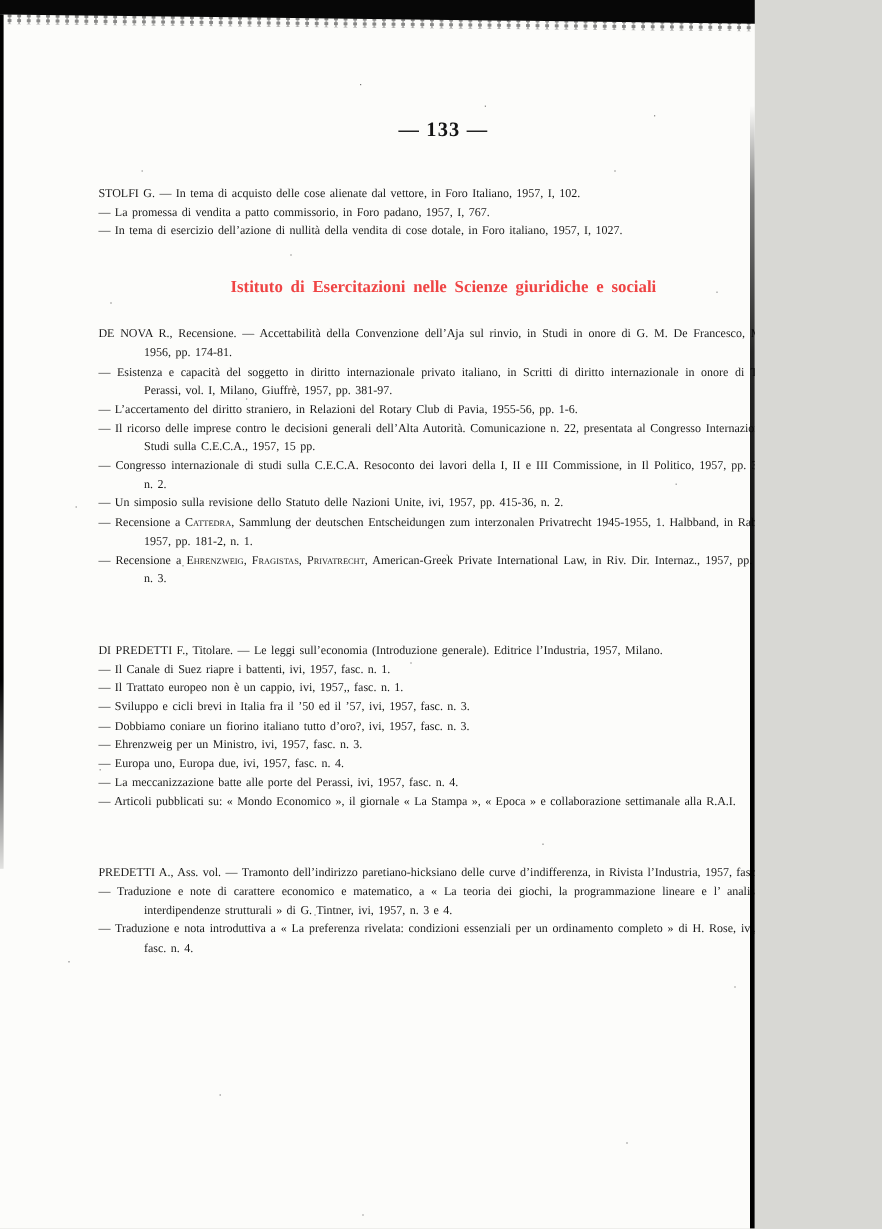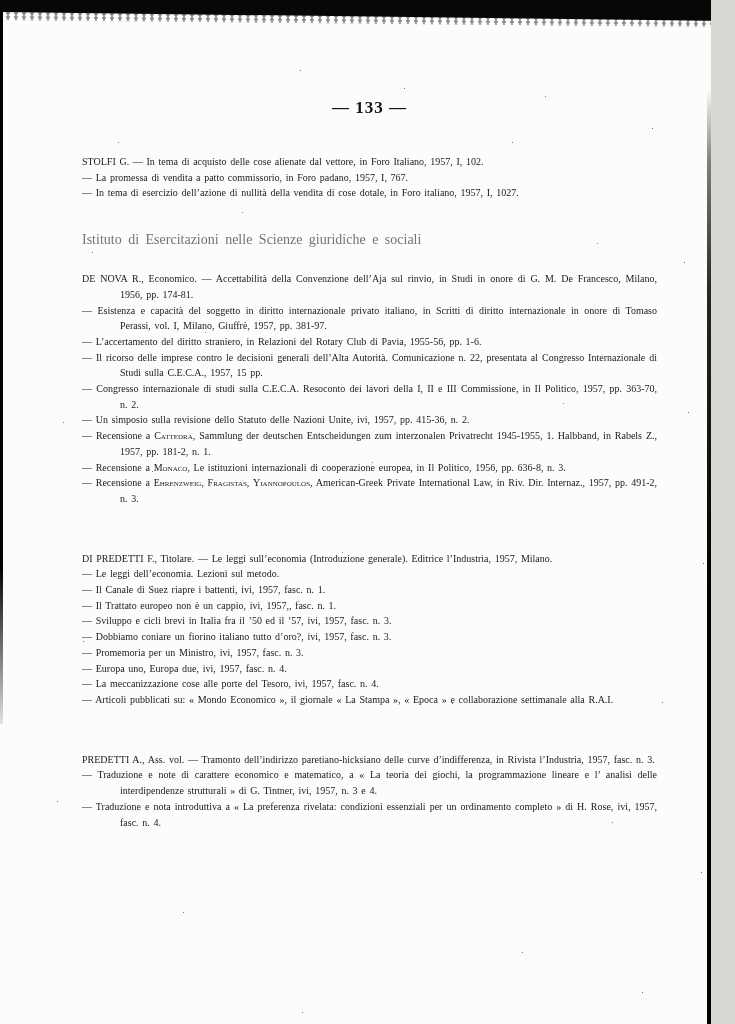--- a/index.html
+++ b/index.html
@@ -1,18 +1,18 @@
 <!DOCTYPE html>
 <html><head>
 <meta charset="utf-8">
 <style>
   html, body { margin: 0; padding: 0; background: #d8d8d4; }
   .page {
     position: relative;
-    width: 711px; height: 1024px;
+    width: 629px; height: 1024px;
     background: #fcfcfa;
     overflow: hidden;
     font-family: "Liberation Serif", "DejaVu Serif", serif;
     color: #1a1a1a;
   }
   
   .top-band {
     position: absolute; top: 0; left: 0; width: 735px; height: 23px;
     background: #070707;
     clip-path: polygon(0 0, 735px 0, 735px 21px, 0 12px);
@@ -53,22 +53,22 @@
   
   .content {
     position: absolute; top: 0; left: 82px; width: 575px;
     padding-top: 98px; z-index: 2;
   }
   .page-number {
     font-size: 17px; font-weight: 700; text-align: center;
     letter-spacing: 1px; margin: 0 0 36px 0; color: #141414;
   }
   .section-heading {
-    font-size: 14px; font-weight: 400; text-align: left;
-    word-spacing: 3px; margin: 31px 0 23px 0; color: #737373;
+    font-size: 14px; font-weight: 700; text-align: center;
+    word-spacing: 3px; margin: 31px 0 23px 0; color: #ef4444;
   }
   .entry-group + .entry-group { margin-top: 44px; }
   .entry {
     margin: 0;
     font-size: 10px; line-height: 15.7px;
     text-align: justify;
     padding-left: 38px; text-indent: -38px;
     word-spacing: 1.2px;
   }
   .sc { font-variant: small-caps; }
@@ -86,40 +86,38 @@
   <div class="content">
     <div class="page-number">— 133 —</div>
     <div id="sections">
         <div class="entry-group">
           <p class="entry"><span>STOLFI G. — In tema di acquisto delle cose alienate dal vettore, in </span><span class="i">Foro Italiano</span><span>, 1957, I, 102.</span></p>
           <p class="entry"><span>— La promessa di vendita a patto commissorio, in </span><span class="i">Foro padano</span><span>, 1957, I, 767.</span></p>
           <p class="entry"><span>— In tema di esercizio dell’azione di nullità della vendita di cose dotale, in </span><span class="i">Foro italiano</span><span>, 1957, I, 1027.</span></p>
         </div>
         <div class="section-heading">Istituto di Esercitazioni nelle Scienze giuridiche e sociali</div>
         <div class="entry-group">
-          <p class="entry"><span>DE NOVA R., </span><span class="i">Economico.</span><span> — Accettabilità della Convenzione dell’Aja sul rinvio, in </span><span class="i">Studi in onore di G. M. De Francesco</span><span>, Milano, 1956, pp. 174-81.</span></p>
+          <p class="entry"><span>DE NOVA R., </span><span class="i">Recensione.</span><span> — Accettabilità della Convenzione dell’Aja sul rinvio, in </span><span class="i">Studi in onore di G. M. De Francesco</span><span>, Milano, 1956, pp. 174-81.</span></p>
           <p class="entry"><span>— Esistenza e capacità del soggetto in diritto internazionale privato italiano, in </span><span class="i">Scritti di diritto internazionale in onore di Tomaso Perassi</span><span>, vol. I, Milano, Giuffrè, 1957, pp. 381-97.</span></p>
           <p class="entry"><span>— L’accertamento del diritto straniero, in </span><span class="i">Relazioni del Rotary Club di Pavia</span><span>, 1955-56, pp. 1-6.</span></p>
           <p class="entry"><span>— Il ricorso delle imprese contro le decisioni generali dell’Alta Autorità. Comunicazione n. 22, presentata al Congresso Internazionale di Studi sulla C.E.C.A., 1957, 15 pp.</span></p>
           <p class="entry"><span>— Congresso internazionale di studi sulla C.E.C.A. Resoconto dei lavori della I, II e III Commissione, in </span><span class="i">Il Politico</span><span>, 1957, pp. 363-70, n. 2.</span></p>
           <p class="entry"><span>— Un simposio sulla revisione dello Statuto delle Nazioni Unite, </span><span class="i">ivi</span><span>, 1957, pp. 415-36, n. 2.</span></p>
           <p class="entry"><span>— Recensione a </span><span class="sc">Cattedra</span><span>, Sammlung der deutschen Entscheidungen zum interzonalen Privatrecht 1945-1955, 1. Halbband, in </span><span class="i">Rabels Z.</span><span>, 1957, pp. 181-2, n. 1.</span></p>
-          <p class="entry"><span>— Recensione a </span><span class="sc">Monaco</span><span>, Le istituzioni internazionali di cooperazione europea, in </span><span class="i">Il Politico</span><span>, 1956, pp. 636-8, n. 3.</span></p>
-          <p class="entry"><span>— Recensione a </span><span class="sc">Ehrenzweig</span><span>, </span><span class="sc">Fragistas</span><span>, </span><span class="sc">Yiannopoulos</span><span>, American-Greek Private International Law, in </span><span class="i">Riv. Dir. Internaz.</span><span>, 1957, pp. 491-2, n. 3.</span></p>
+          <p class="entry"><span>— Recensione a </span><span class="sc">Ehrenzweig</span><span>, </span><span class="sc">Fragistas</span><span>, </span><span class="sc">Privatrecht</span><span>, American-Greek Private International Law, in </span><span class="i">Riv. Dir. Internaz.</span><span>, 1957, pp. 491-2, n. 3.</span></p>
         </div>
         <div class="entry-group">
           <p class="entry"><span>DI PREDETTI F., </span><span class="i">Titolare.</span><span> — Le leggi sull’economia (Introduzione generale). Editrice l’Industria, 1957, Milano.</span></p>
-          <p class="entry"><span>— Le leggi dell’economia. Lezioni sul metodo.</span></p>
           <p class="entry"><span>— Il Canale di Suez riapre i battenti, </span><span class="i">ivi</span><span>, 1957, fasc. n. 1.</span></p>
           <p class="entry"><span>— Il Trattato europeo non è un cappio, </span><span class="i">ivi</span><span>, 1957,, fasc. n. 1.</span></p>
           <p class="entry"><span>— Sviluppo e cicli brevi in Italia fra il ’50 ed il ’57, </span><span class="i">ivi</span><span>, 1957, fasc. n. 3.</span></p>
           <p class="entry"><span>— Dobbiamo coniare un fiorino italiano tutto d’oro?, </span><span class="i">ivi</span><span>, 1957, fasc. n. 3.</span></p>
-          <p class="entry"><span>— Promemoria per un Ministro, </span><span class="i">ivi</span><span>, 1957, fasc. n. 3.</span></p>
+          <p class="entry"><span>— Ehrenzweig per un Ministro, </span><span class="i">ivi</span><span>, 1957, fasc. n. 3.</span></p>
           <p class="entry"><span>— Europa uno, Europa due, </span><span class="i">ivi</span><span>, 1957, fasc. n. 4.</span></p>
-          <p class="entry"><span>— La meccanizzazione cose alle porte del Tesoro, </span><span class="i">ivi</span><span>, 1957, fasc. n. 4.</span></p>
+          <p class="entry"><span>— La meccanizzazione batte alle porte del Perassi, </span><span class="i">ivi</span><span>, 1957, fasc. n. 4.</span></p>
           <p class="entry"><span>— Articoli pubblicati su: « Mondo Economico », il giornale « La Stampa », « Epoca » e collaborazione settimanale alla R.A.I.</span></p>
         </div>
         <div class="entry-group">
           <p class="entry"><span>PREDETTI A., </span><span class="i">Ass. vol.</span><span> — Tramonto dell’indirizzo paretiano-hicksiano delle curve d’indifferenza, in Rivista </span><span class="i">l’Industria</span><span>, 1957, fasc. n. 3.</span></p>
           <p class="entry"><span>— Traduzione e note di carattere economico e matematico, a « La teoria dei giochi, la programmazione lineare e l’ analisi delle interdipendenze strutturali » di G. Tintner, </span><span class="i">ivi</span><span>, 1957, n. 3 e 4.</span></p>
           <p class="entry"><span>— Traduzione e nota introduttiva a « La preferenza rivelata: condizioni essenziali per un ordinamento completo » di H. Rose, </span><span class="i">ivi</span><span>, 1957, fasc. n. 4.</span></p>
         </div>
       </div>
   </div>
 </div>

